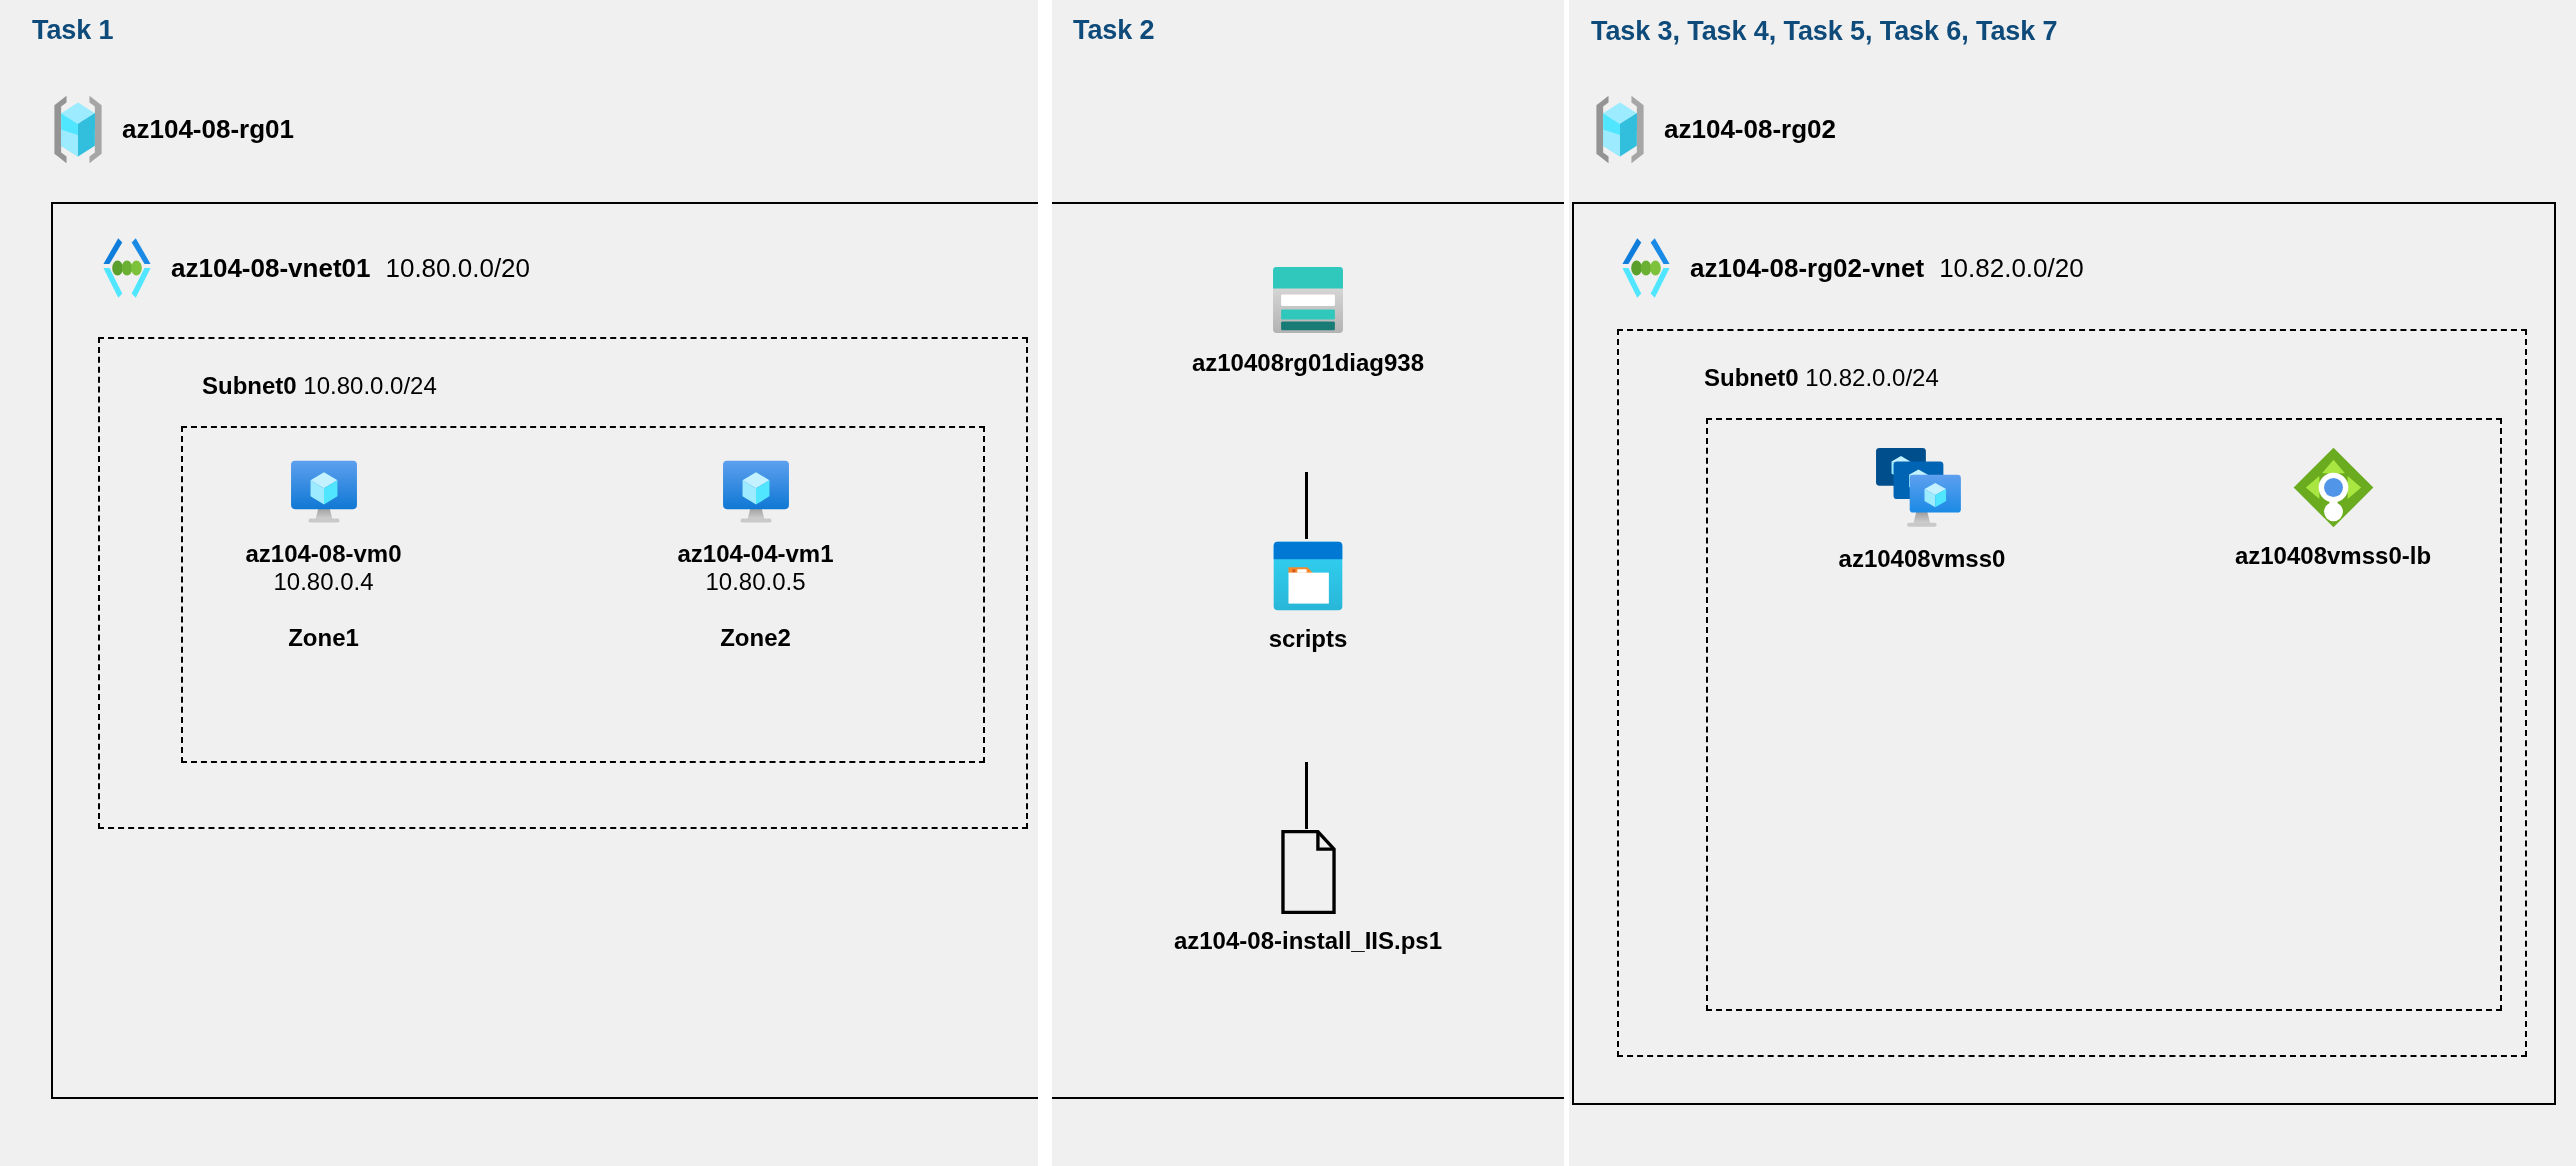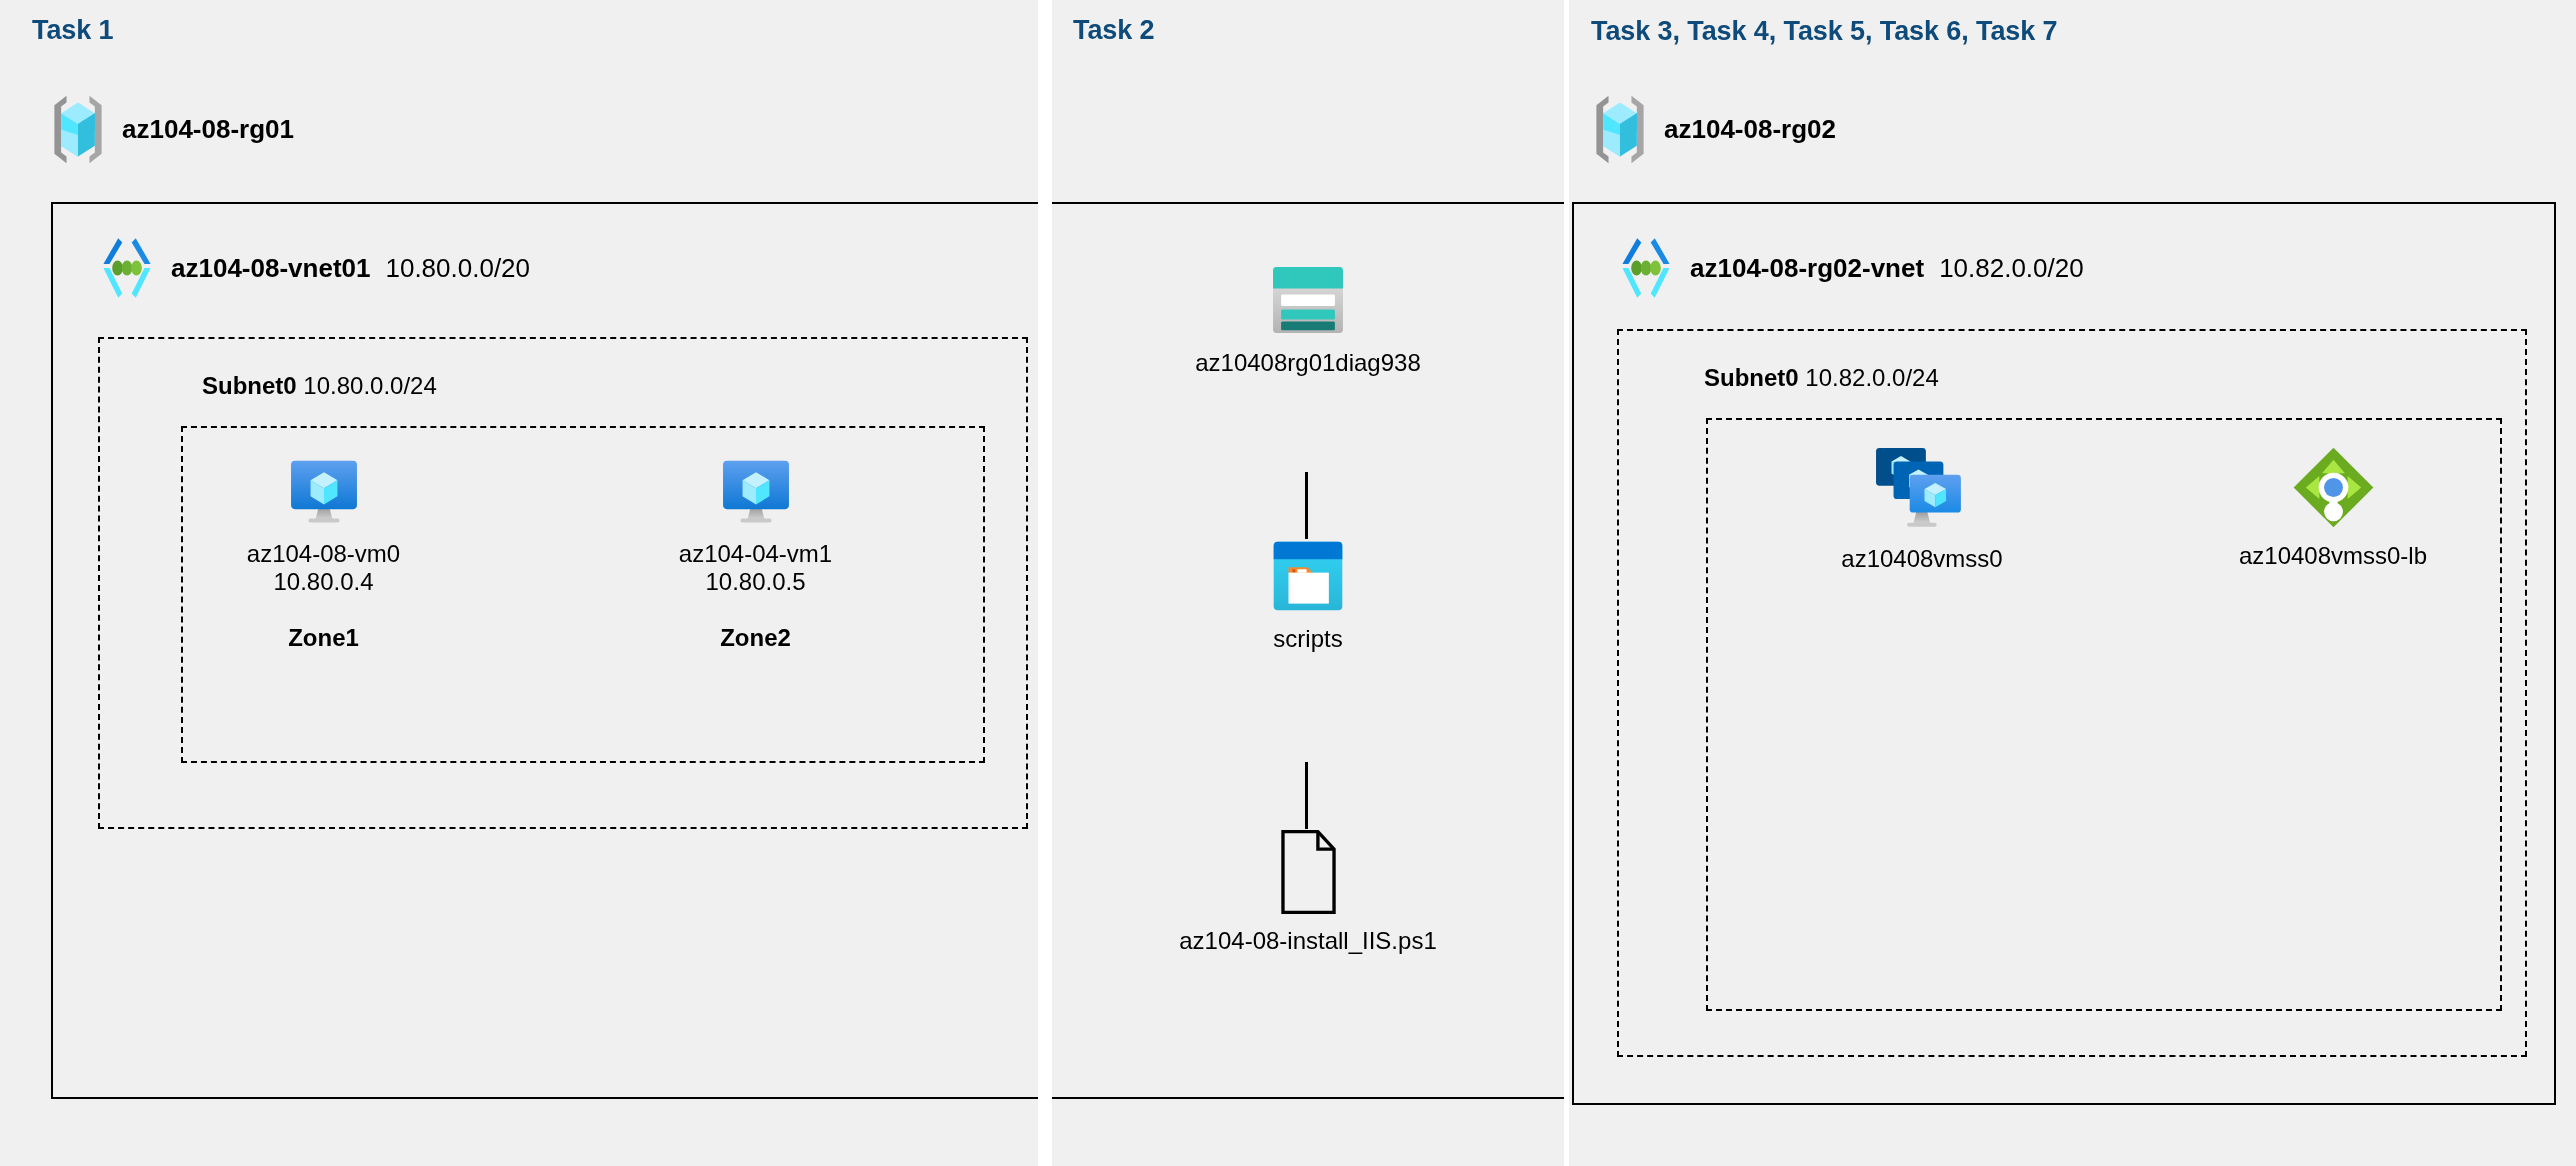--- a/index.html
+++ b/index.html
@@ -75,21 +75,21 @@
   .subnet-label b { font-weight: bold; }
   #subnet0-label  { left: 202px;  top: 372px; }
   #subnet0b-label { left: 1704px; top: 364px; }
 
   
   .node {
     position: absolute;
     display: flex; flex-direction: column; align-items: center;
     text-align: center;
   }
-  .node-name  { font-size: 24px; font-weight: normal; color: #000; white-space: nowrap; margin-top: 12px; }
+  .node-name  { font-size: 24px; font-weight: bold; color: #000; white-space: nowrap; margin-top: 12px; }
   .node-ip    { font-size: 24px; font-weight: normal; color: #000; white-space: nowrap; }
   .node-zone  { font-size: 24px; font-weight: bold; color: #000; white-space: nowrap; margin-top: 28px; }
 
   #node-vm0   { left: 202px;  top: 458px; width: 243px; }
   #node-vm1   { left: 634px;  top: 458px; width: 243px; }
   #node-stg   { left: 1153px; top: 263px; width: 310px; }
   #node-blob  { left: 1153px; top: 539px; width: 310px; }
   #node-file  { left: 1153px; top: 829px; width: 310px; }
   #node-vmss  { left: 1787px; top: 445px; width: 270px; }
   #node-lb    { left: 2178px; top: 445px; width: 310px; text-align: center; }

